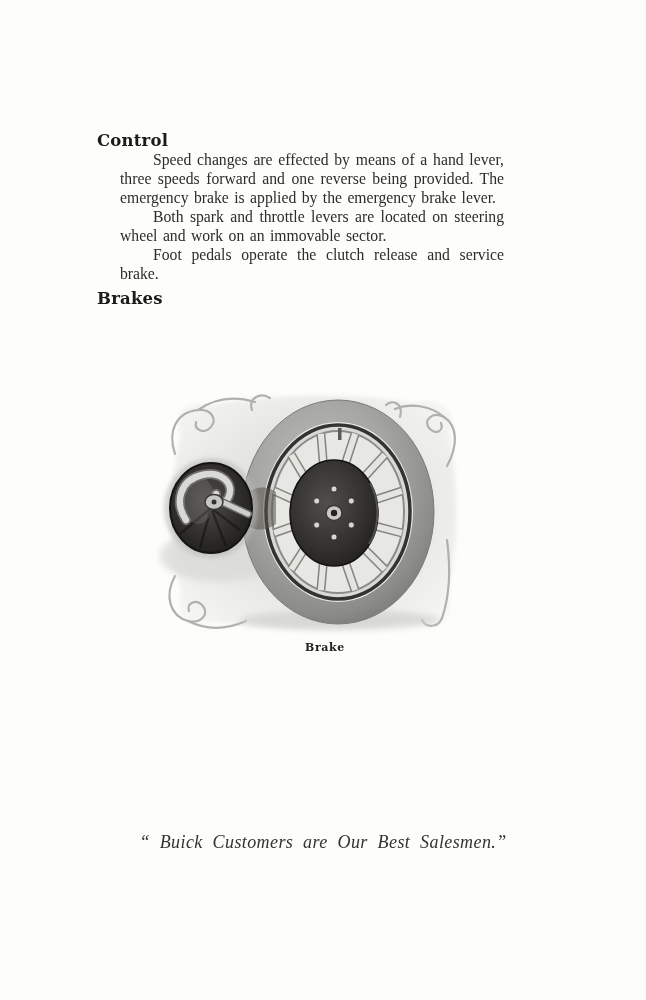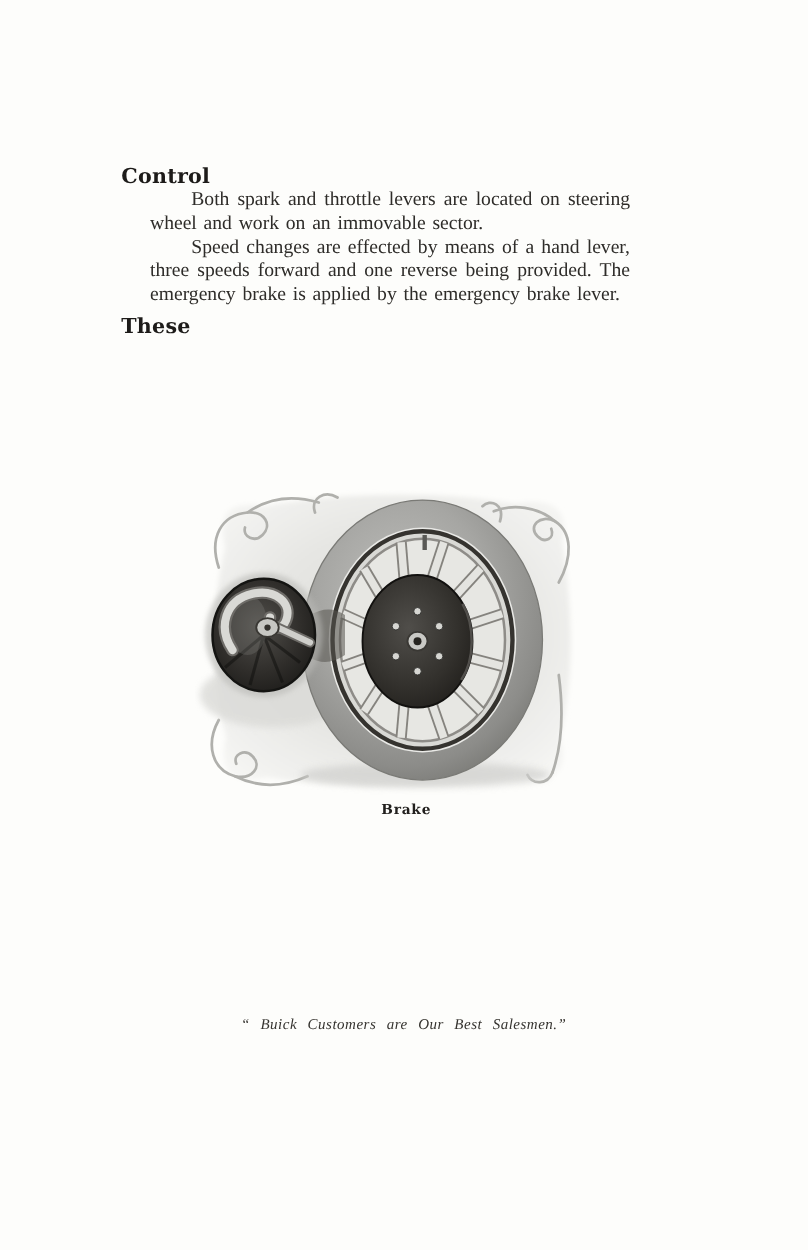--- a/index.html
+++ b/index.html
@@ -51,40 +51,41 @@
   .figcaption{
     margin-top:5px;
     font-family:"DejaVu Serif", serif;
     font-weight:bold;
     font-size:11px;
     letter-spacing:.6px;
     color:#22201e;
   }
   .footer-quote{
     position:absolute;
-    left:0;top:812px;
+    left:0;top:832px;
     width:646px;
     text-align:center;
     font-style:italic;
-    font-size:12px;
+    font-size:18px;
     word-spacing:5px;
     letter-spacing:.4px;
     color:#35332f;
   }
 </style>
 </head>
 <body>
 
 <div class="page">
 
   <section class="content">
     <h2 class="heading">Control</h2>
+    <p class="para">Speed changes are effected by means of a hand lever, three speeds forward and one reverse being provided. The emergency brake is applied by the emergency brake lever.</p>
     <p class="para">Both spark and throttle levers are located on steering wheel and work on an immovable sector.</p>
-    <p class="para">Speed changes are effected by means of a hand lever, three speeds forward and one reverse being provided. The emergency brake is applied by the emergency brake lever.</p>
-    <h2 class="heading brakes">These</h2>
+    <p class="para">Foot pedals operate the clutch release and service brake.</p>
+    <h2 class="heading brakes">Brakes</h2>
   </section>
 
   <figure class="figure">
     <svg width="338" height="248" viewBox="0 0 338 248">
       <defs>
         <radialGradient id="panelGrad" cx="50%" cy="48%" r="65%">
           <stop offset="0%" stop-color="#dbdbd8"></stop>
           <stop offset="55%" stop-color="#e6e6e3"></stop>
           <stop offset="100%" stop-color="#f6f6f4"></stop>
         </radialGradient>

